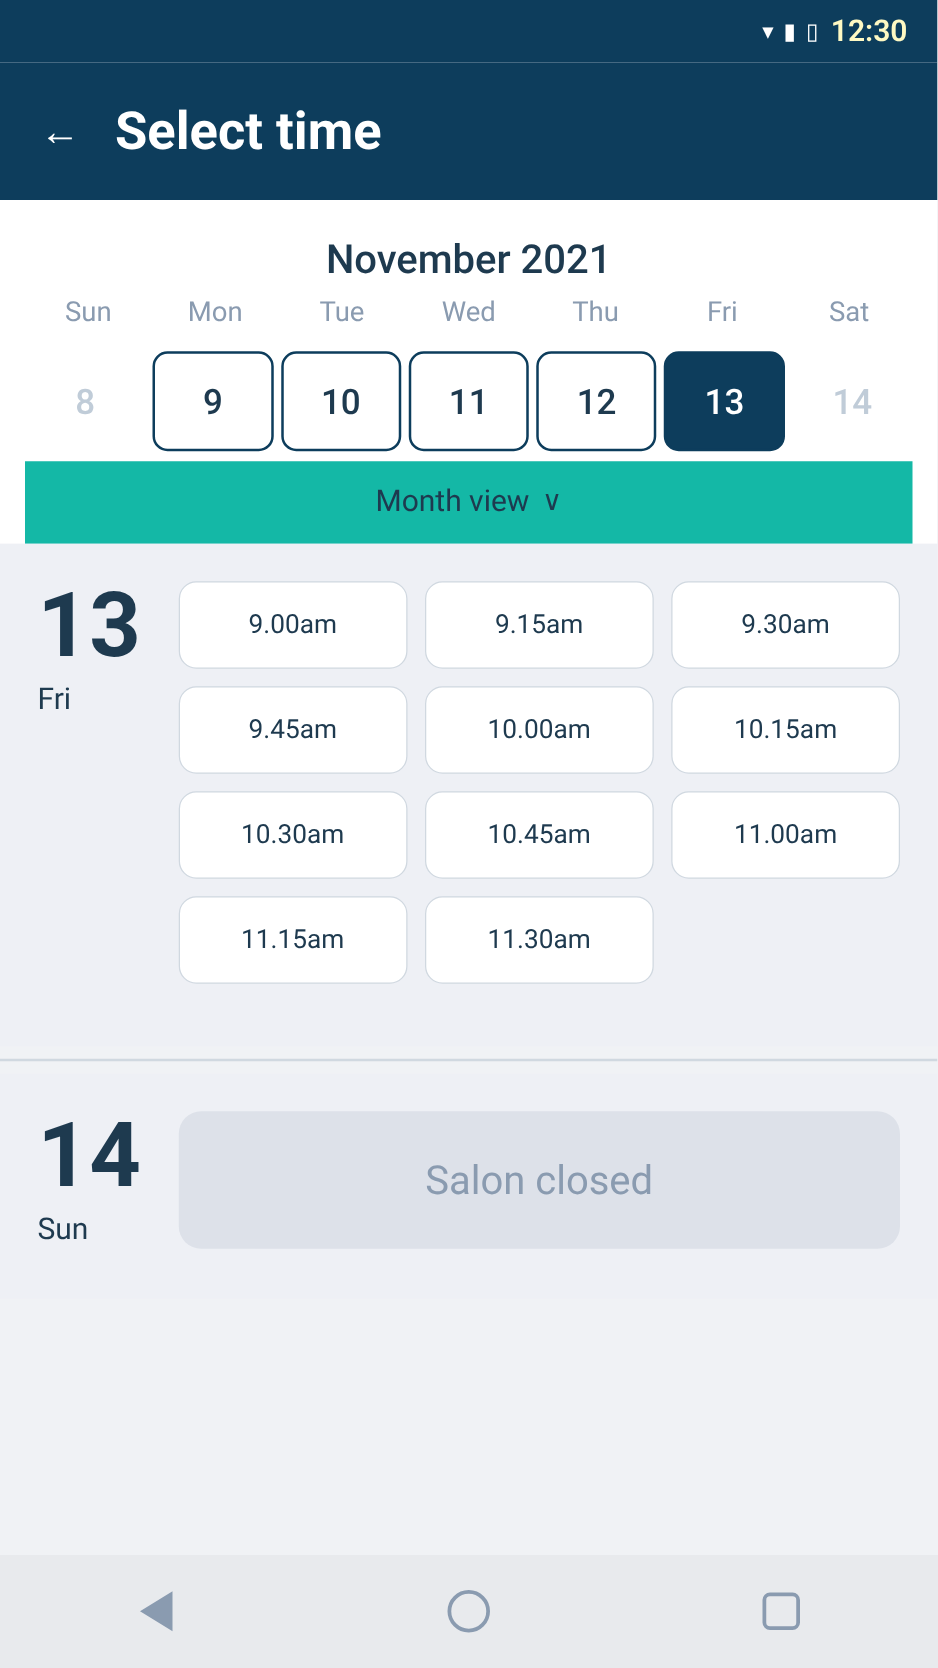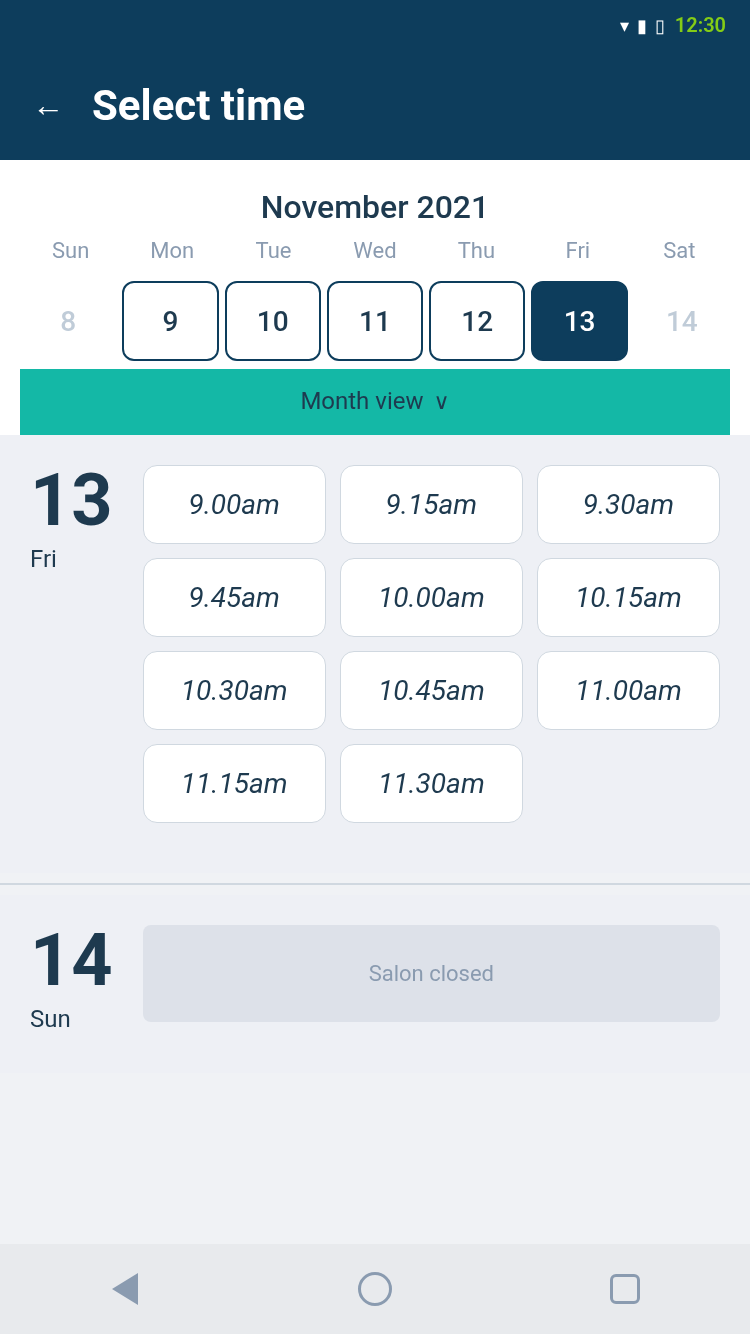--- a/index.html
+++ b/index.html
@@ -16,22 +16,22 @@
     .status-bar {
       background: #0d3d5c;
       height: 50px;
       display: flex;
       align-items: center;
       justify-content: flex-end;
       padding: 0 24px;
       gap: 10px;
     }
     .status-bar-time {
-      color: #84cc16;
-      font-size: 20px;
+      color: #fef9c3;
+      font-size: 24px;
       font-weight: 600;
     }
     .status-icons {
       display: flex;
       align-items: center;
       gap: 8px;
     }
     .wifi-icon, .signal-icon, .battery-icon {
       color: white;
       font-size: 18px;
@@ -161,24 +161,23 @@
       grid-template-columns: repeat(3, 1fr);
       gap: 14px;
       flex: 1;
     }
     .time-slot {
       background: white;
       border: 1.5px solid #d0d8e0;
       border-radius: 14px;
       padding: 22px 10px;
       text-align: center;
-      font-size: 28px;
-      color: #1e3a4f;
-      cursor: pointer;
-      font-style: italic;
+      font-size: 21px;
+      color: #1e3a4f;
+      cursor: pointer;
     }
 
     .divider {
       height: 2px;
       background: #d0d8e0;
       margin: 10px 0;
     }
 
     
     .day14-section {
@@ -186,24 +185,24 @@
       padding: 30px 30px 40px;
       display: flex;
       align-items: flex-start;
       gap: 30px;
     }
     .day14-content {
       flex: 1;
     }
     .salon-closed-box {
       background: #dde1e9;
-      border-radius: 8px;
+      border-radius: 18px;
       padding: 36px 14px;
       text-align: center;
-      font-size: 22px;
+      font-size: 32px;
       color: #8a9bb0;
       width: 100%;
     }
 
     
     .nav-bar {
       position: fixed;
       bottom: 0;
       width: 750px;
       height: 90px;

